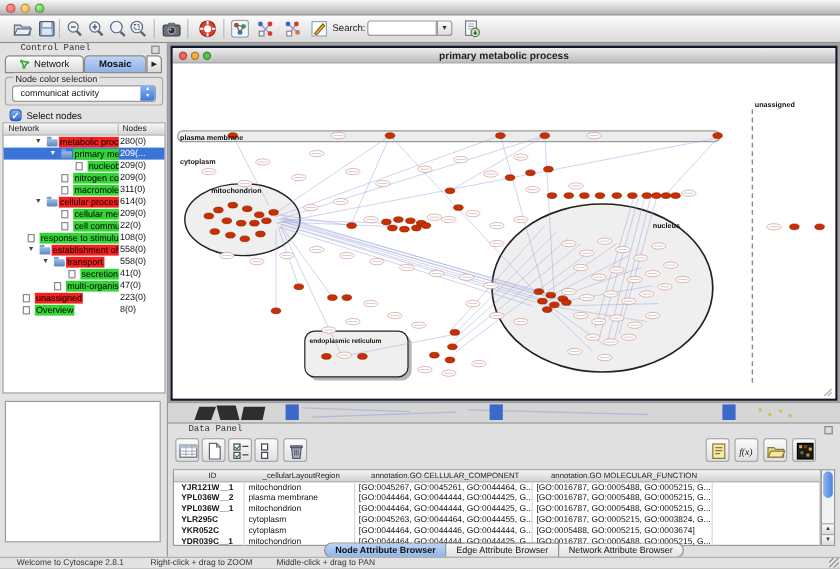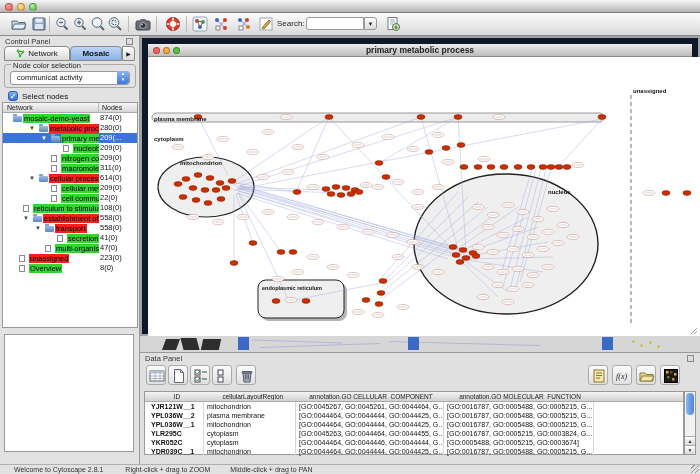--- a/index.html
+++ b/index.html
@@ -22,21 +22,21 @@
   .tbtn{position:absolute;top:2px;width:20px;height:18px;border-radius:3px;}
   .tbtn svg{position:absolute;left:2px;top:1px;}
   .tsep{position:absolute;top:3px;width:1px;height:16px;background:#bbb;}
   .search-label{position:absolute;left:277px;top:6px;font-size:8px;color:#222;}
   .search-input{position:absolute;left:306px;top:4px;width:58px;height:13px;background:#fff;
     border:1px solid #999;border-radius:3px 0 0 3px;font-size:8px;padding:0 2px;}
   .search-drop{position:absolute;left:364px;top:4px;width:13px;height:13px;background:linear-gradient(#fdfdfd,#dcdcdc);
     border:1px solid #999;border-radius:0 3px 3px 0;font-size:6px;color:#333;text-align:center;line-height:12px;}
   
   .cpanel{position:absolute;left:0;top:36px;width:140px;height:428px;background:#e2e2e2;border-right:1px solid #9a9a9a;}
-  .panel-title{position:absolute;left:5px;top:1px;font-size:7.5px;color:#333;}
+  .panel-title{position:absolute;left:17px;top:1px;font-size:7.5px;color:#333;font-family:Liberation Mono, monospace;}
   .float-ic{position:absolute;top:2px;width:7px;height:7px;border:1px solid #888;background:#ddd;}
   .cp-tabs{position:absolute;left:4px;top:10px;width:132px;height:15px;display:flex;}
   .cp-tab{height:15px;border:1px solid #8a8a8a;border-radius:4px 4px 0 0;font-size:8px;color:#111;
     display:flex;align-items:center;justify-content:center;gap:3px;}
   .cp-tab.net{width:66px;background:linear-gradient(#fdfdfd,#dadada);}
   .cp-tab.mosaic{width:52px;background:linear-gradient(#bdd4f6,#8db3e8);font-weight:bold;}
   .cp-tab-more{width:13px;height:15px;border:1px solid #8a8a8a;border-radius:0 4px 0 0;background:linear-gradient(#fdfdfd,#dadada);
     font-size:6px;text-align:center;line-height:14px;color:#222;}
   .fieldset{position:absolute;left:4px;top:28px;width:132px;height:24px;border:1px solid #aaa;border-radius:3px;}
   .legend{position:absolute;left:6px;top:-4px;background:#e2e2e2;padding:0 2px;font-size:7.5px;color:#222;}
@@ -62,21 +62,21 @@
   .ticon.folder:before{content:"";position:absolute;left:0;top:-2px;width:4px;height:2px;background:#7aa0d2;border-radius:1px 1px 0 0;}
   .ticon.file{width:6px;height:7.5px;background:#fff;border:1px solid #8a8a8a;}
   .tlabel{position:absolute;top:0.5px;height:9px;padding:0 1px;color:#000;overflow:hidden;max-width:72px;}
   .tlabel.green{background:#35d435;}
   .tlabel.red{background:#f32020;}
   .tcount{position:absolute;left:97px;top:0;color:#111;}
   .trow.sel .tcount{color:#fff;}
   .navigator{position:absolute;left:4px;top:298px;width:130px;height:118px;background:#fff;border:1px solid #9a9a9a;}
   
   .desktop{position:absolute;left:140px;top:36px;width:560px;height:316px;background:#a2a2a2;overflow:hidden;}
-  .netwin{position:absolute;left:2px;top:2px;width:556px;height:296px;border:6px solid #0f172a;background:#fff;}
+  .netwin{position:absolute;left:2px;top:2px;width:556px;height:296px;border:2px solid #0f172a;background:#fff;}
   .netwin-title{position:relative;height:13px;background:linear-gradient(#ececec,#bdbdbd);border-bottom:1px solid #8a8a8a;}
   .netwin-title .t{position:absolute;left:0;right:0;top:1px;text-align:center;font-size:8.5px;font-weight:bold;color:#222;}
   .tl2{position:absolute;top:3px;width:7px;height:7px;border-radius:50%;border:0.5px solid rgba(0,0,0,.3);}
   .tl2.r{left:5px;background:#f4635a;} .tl2.y{left:15px;background:#f6ad3d;} .tl2.g{left:25px;background:#58c146;}
   .canvas{position:relative;width:552px;height:279px;background:#fff;overflow:hidden;}
   .behind-strip{position:absolute;left:0px;top:300px;width:560px;height:16px;background:#d6d6d6;overflow:hidden;}
   .bs-shape{position:absolute;background:#2e2e2e;}
   .bs-blue{position:absolute;background:#3c68c8;width:11px;height:13px;top:1px;}
   .bs-line{position:absolute;height:1px;background:#9aa3dd;opacity:.6;}
   .bs-dot{position:absolute;width:3px;height:3px;border-radius:50%;background:#cdbf56;}
@@ -256,25 +256,20 @@
       <div class="chk-label">Select nodes</div>
     </div>
     <div class="tree-wrap">
       <div class="tree-head">
         <span class="c1">Network</span>
         <span class="div"></span>
         <span class="c2">Nodes</span>
       </div>
       <div id="tree-rows">
           <div class="trow">
-            <span class="ticon folder" style="left: 10px;"></span>
-            <span class="tlabel green" style="left: 20px; max-width: 76px;">mosaic-demo-yeast</span>
-            <span class="tcount">874(0)</span>
-          </div>
-          <div class="trow">
             <span class="arrow" style="left: 26px;">▼</span>
             <span class="ticon folder" style="left: 36px;"></span>
             <span class="tlabel red" style="left: 46px; max-width: 50px;">metabolic process</span>
             <span class="tcount">280(0)</span>
           </div>
           <div class="trow sel">
             <span class="arrow" style="left: 38px;">▼</span>
             <span class="ticon folder" style="left: 48px;"></span>
             <span class="tlabel green" style="left: 58px; max-width: 38px;">primary metabo</span>
             <span class="tcount">209(...</span>
@@ -305,21 +300,21 @@
             <span class="tlabel green" style="left: 58px; max-width: 38px;">cellular metabo</span>
             <span class="tcount">209(0)</span>
           </div>
           <div class="trow">
             <span class="ticon file" style="left: 48px;"></span>
             <span class="tlabel green" style="left: 58px; max-width: 38px;">cell communicat</span>
             <span class="tcount">22(0)</span>
           </div>
           <div class="trow">
             <span class="ticon file" style="left: 20px;"></span>
-            <span class="tlabel green" style="left: 30px; max-width: 66px;">reticulum to stimulu</span>
+            <span class="tlabel green" style="left: 30px; max-width: 66px;">response to stimulu</span>
             <span class="tcount">108(0)</span>
           </div>
           <div class="trow">
             <span class="arrow" style="left: 20px;">▼</span>
             <span class="ticon folder" style="left: 30px;"></span>
             <span class="tlabel red" style="left: 40px; max-width: 56px;">establishment of lo</span>
             <span class="tcount">558(0)</span>
           </div>
           <div class="trow">
             <span class="arrow" style="left: 32px;">▼</span>
@@ -800,20 +795,25 @@
             <div class="dp-grid" style="left: 298px;"></div>
             <div class="dp-grid" style="left: 448px;"></div>
           </div>
         </div>
     </div>
     <div class="dp-scroll">
       <div class="dp-thumb"></div>
       <div class="dp-sarrow" style="bottom:9px">▲</div>
       <div class="dp-sarrow" style="bottom:0">▼</div>
     </div>
+    <div class="dp-tabs" id="dp-tabs">
+        <div class="dp-tab first sel">Node Attribute Browser</div>
+        <div class="dp-tab">Edge Attribute Browser</div>
+        <div class="dp-tab last">Network Attribute Browser</div>
+      </div>
   </div>
 
   <div class="statusbar" id="status-bar">
     <div class="grip"></div>
   <span style="margin-left: 14px;">Welcome to Cytoscape 2.8.1</span>
       <span style="margin-left: 22px;">Right-click + drag to ZOOM</span>
       <span style="margin-left: 20px;">Middle-click + drag to PAN</span>
     </div>
 
 </div>

